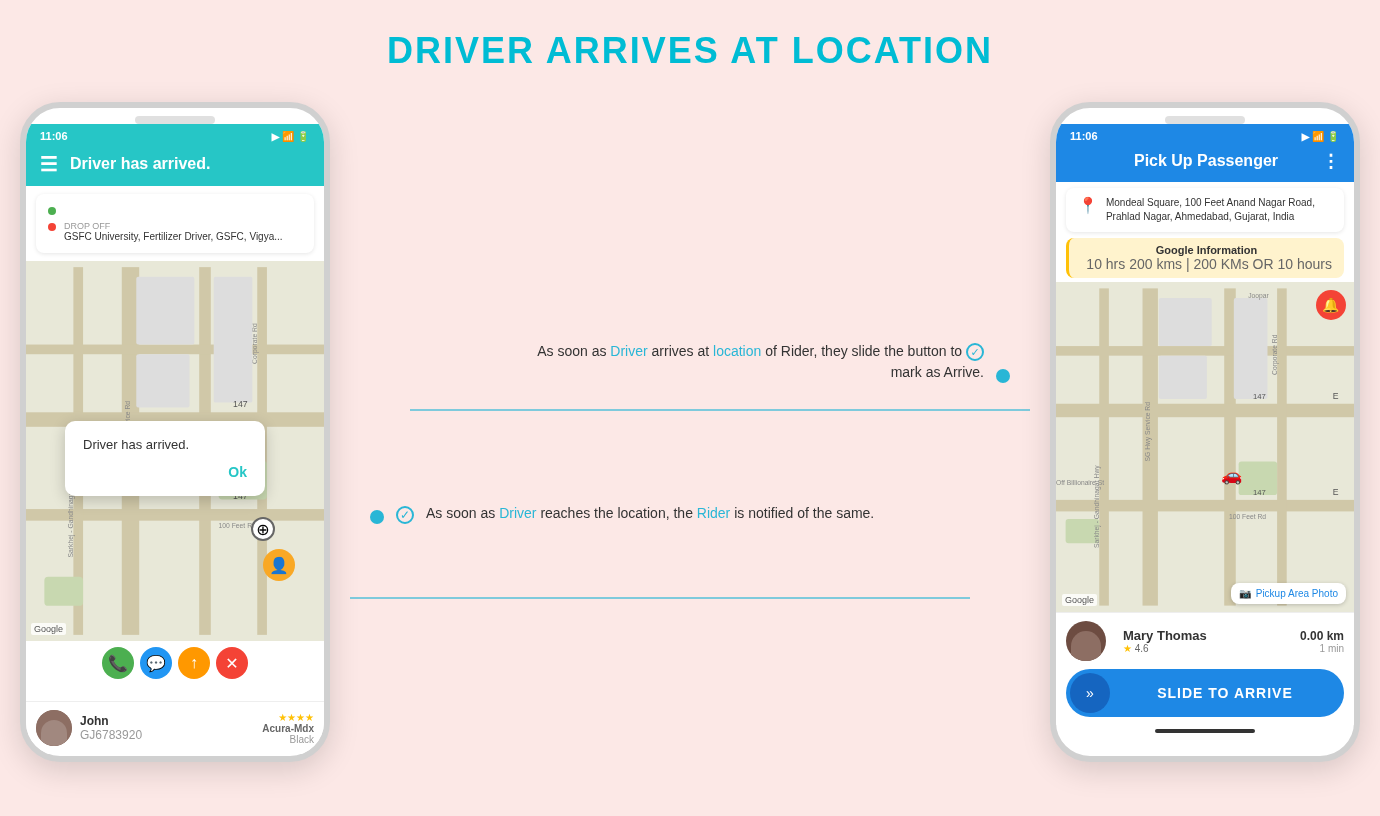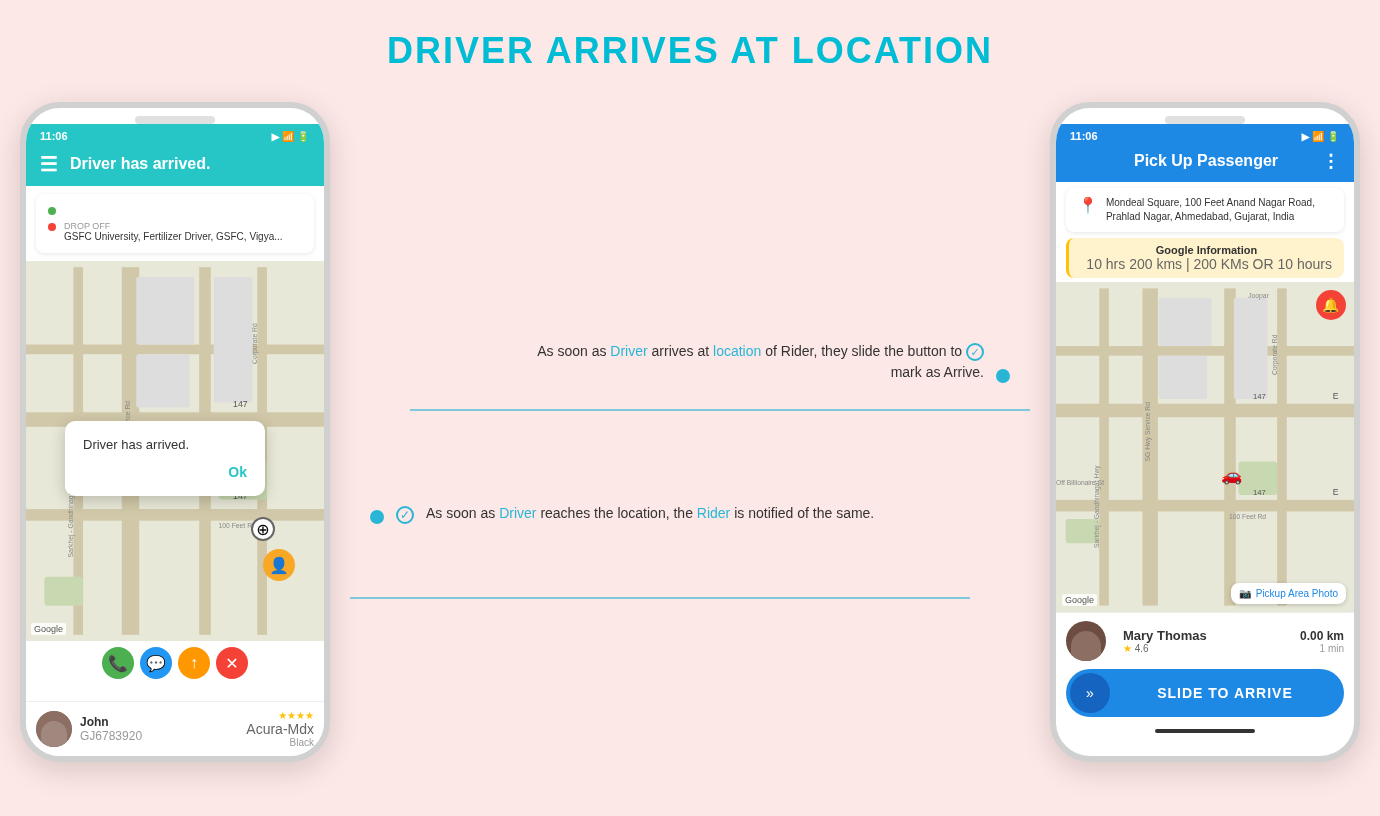--- a/index.html
+++ b/index.html
@@ -171,21 +171,21 @@
       display: flex;
       align-items: flex-end;
       justify-content: center;
     }
 
     .driver-name { font-size: 12px; font-weight: 700; color: #333; }
     .driver-plate { font-size: 12px; color: #999; }
 
     .stars { color: #ffc107; font-size: 10px; }
 
-    .car-info { font-size: 14px; color: #666; text-align: center; }
+    .car-info { font-size: 10px; color: #666; text-align: center; font-weight: bold; }
     .car-color { font-size: 10px; color: #999; }
 
     .action-btns {
       display: flex;
       gap: 6px;
       justify-content: center;
       padding: 6px 10px;
       background: white;
     }
 

